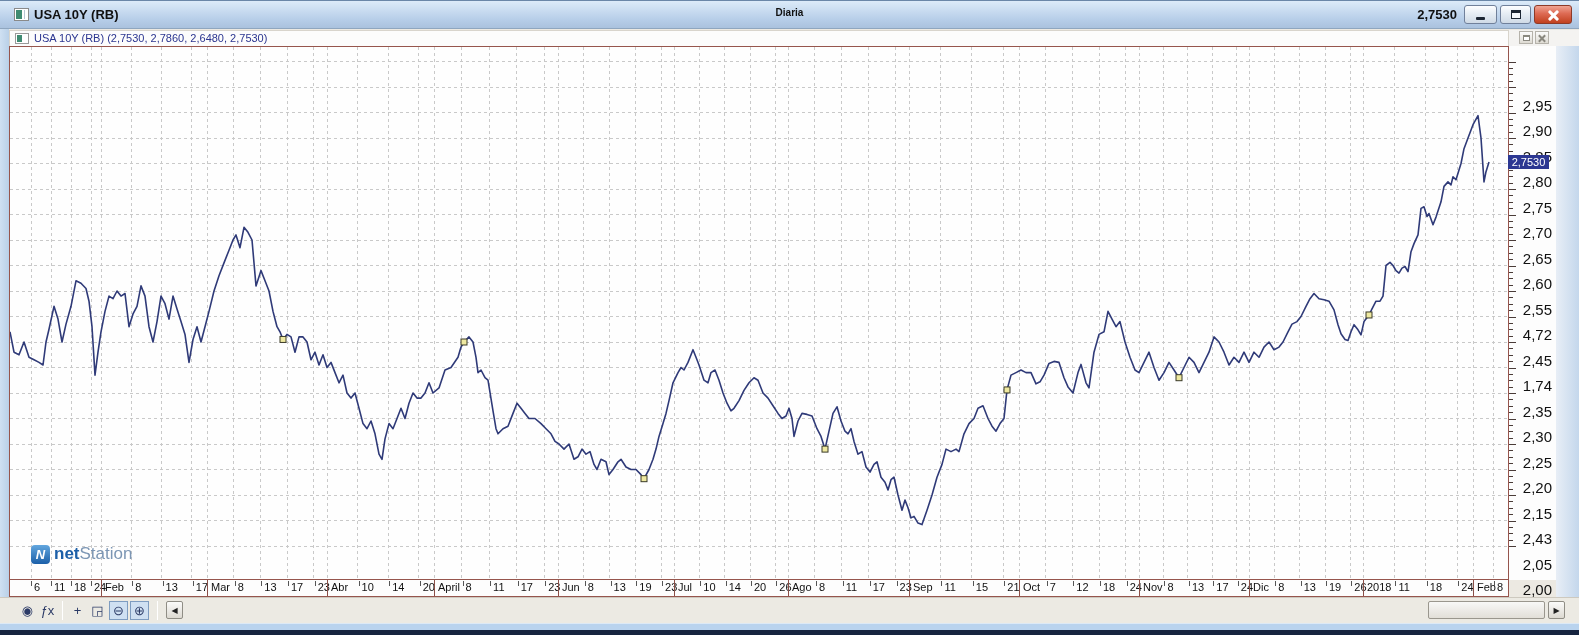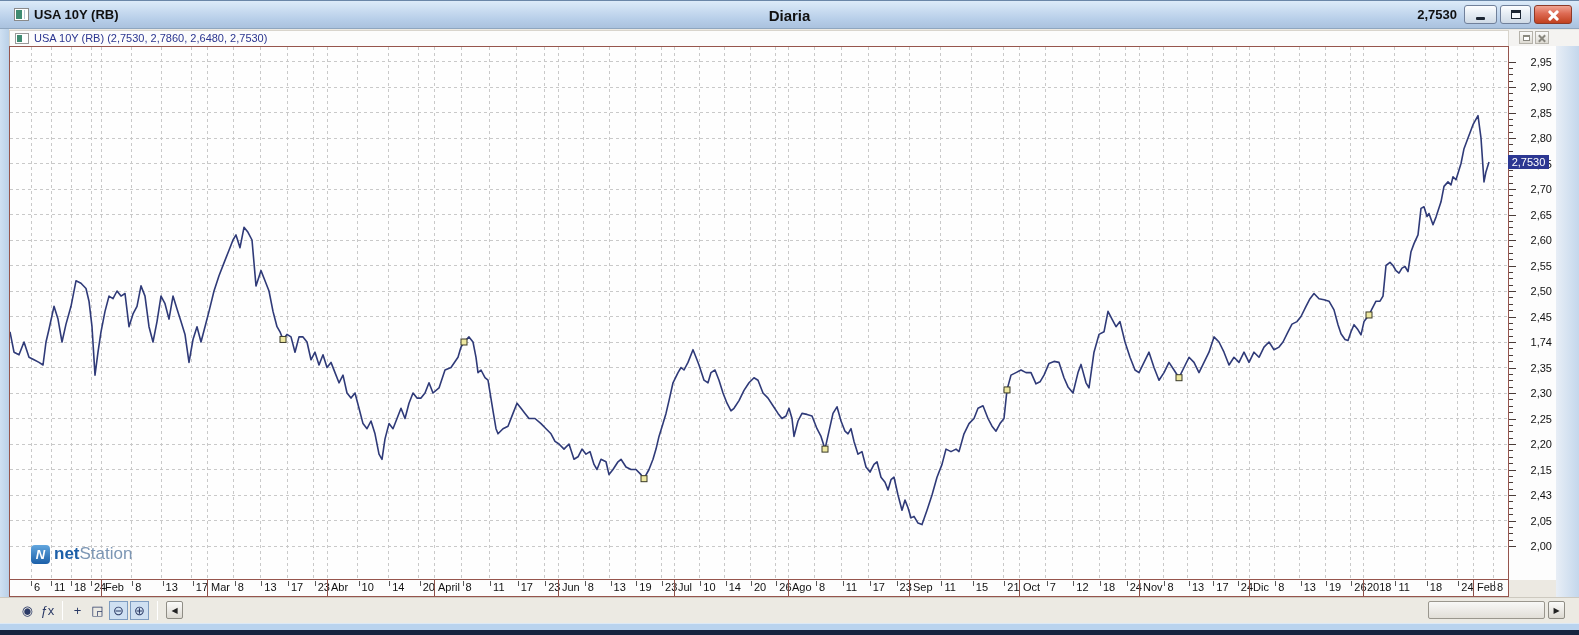--- a/index.html
+++ b/index.html
@@ -6,21 +6,21 @@
   *{box-sizing:border-box;}
   .screen{position:relative;width:1579px;height:635px;background:#ece9e2;overflow:hidden;
           font-family:"Liberation Sans",sans-serif;border-top:1px solid #6a87a8;}
   
   .titlebar{position:absolute;left:0;top:0;width:1579px;height:28px;
             background:linear-gradient(#dcebf9,#b6cde8 70%,#aac2de);border-bottom:1px solid #8fa6bf;}
   .app-icon{position:absolute;left:14px;top:7px;width:15px;height:13px;background:#fff;border:1px solid #8a8a8a;}
   .app-icon .half{position:absolute;left:1px;top:1px;width:6px;height:9px;background:#3f8b72;}
   .app-icon .line{position:absolute;left:9px;top:1px;width:1px;height:9px;background:#b9c6d4;}
   .title-left{position:absolute;left:34px;top:6px;font-size:13px;font-weight:bold;color:#101010;}
-  .title-center{position:absolute;left:0;right:0;top:6px;text-align:center;font-size:15px;font-weight:bold;color:#101010;}
+  .title-center{position:absolute;left:0;right:0;top:6px;text-align:center;font-size:10px;font-weight:bold;color:#101010;}
   .title-right{position:absolute;right:122px;top:6px;font-size:13px;font-weight:bold;color:#101010;}
   .winbtn{position:absolute;top:4px;height:19px;border:1px solid #70809a;border-radius:3px;
           background:linear-gradient(#fdfeff,#e6edf4 45%,#cfdae6);display:flex;align-items:center;justify-content:center;}
   .winbtn.min{left:1464px;width:33px;}
   .winbtn.max{left:1500px;width:31px;}
   .winbtn.close{left:1534px;width:38px;background:linear-gradient(#f0a493,#dd6a53 45%,#c1411f);border-color:#8d3a28;}
   .glyph-min{width:9px;height:3px;background:#1c2633;margin-top:8px;border-radius:1px;}
   .glyph-max{width:10px;height:9px;border:1px solid #1c2633;border-top-width:3px;background:#f4f8fc;}
   .glyph-x{position:relative;width:12px;height:12px;}
   .glyph-x i{position:absolute;left:5px;top:0;width:3px;height:13px;background:#fff;border-radius:1px;}
@@ -48,21 +48,21 @@
   .plot{position:absolute;left:9px;top:45px;width:1500px;height:534px;background:#fefefe;
         border:1px solid #96554d;}
   .plot svg{position:absolute;left:0;top:0;}
   .watermark{position:absolute;left:21px;top:497px;display:flex;align-items:center;}
   .wm-mark{width:19px;height:19px;border-radius:4px;background:linear-gradient(#62a6de,#1b5fa8);
            color:#fff;font-weight:bold;font-size:13px;display:flex;align-items:center;justify-content:center;font-style:italic;}
   .wm-net{margin-left:4px;font-size:17px;font-weight:bold;color:#1c5fa8;letter-spacing:0px;}
   .wm-station{font-size:17px;color:#7c96b4;}
   
   .yaxis{position:absolute;left:1509px;top:45px;width:47px;height:534px;background:#fdfdfd;}
-  .ylabel{position:absolute;left:0;width:43px;text-align:right;font-size:11px;color:#111;}
+  .ylabel{position:absolute;left:0;width:43px;text-align:right;font-size:15px;color:#111;margin-top:41px;}
   .ytick{position:absolute;left:0;height:1px;background:#4a3c38;}
   .price-tag{position:absolute;left:-1px;width:41px;height:14px;background:#2c3792;color:#fff;
              font-size:11px;text-align:center;line-height:14px;}
   
   .xaxis{position:absolute;left:9px;top:578px;width:1500px;height:18px;background:#fdfdfd;
          border:1px solid #96554d;}
   .xcell{position:absolute;top:0;height:16px;border-left:1px solid #8a4f47;}
   .xcell.first{border-left:none;}
   .mlabel{position:absolute;left:3px;top:1px;font-size:11px;color:#111;white-space:nowrap;}
   .dlabel{position:absolute;top:1px;font-size:11px;color:#111;}
@@ -270,21 +270,21 @@
       <div class="ylabel" style="top: 188px;">2,60</div>
       <div class="ytick" style="top: 219.5px; width: 7px;"></div>
       <div class="ytick" style="top: 213.125px; width: 4px;"></div>
       <div class="ytick" style="top: 206.75px; width: 4px;"></div>
       <div class="ytick" style="top: 200.375px; width: 4px;"></div>
       <div class="ylabel" style="top: 213.5px;">2,55</div>
       <div class="ytick" style="top: 245px; width: 7px;"></div>
       <div class="ytick" style="top: 238.625px; width: 4px;"></div>
       <div class="ytick" style="top: 232.25px; width: 4px;"></div>
       <div class="ytick" style="top: 225.875px; width: 4px;"></div>
-      <div class="ylabel" style="top: 239px;">2,50</div>
+      <div class="ylabel" style="top: 239px;">4,72</div>
       <div class="ytick" style="top: 270.5px; width: 7px;"></div>
       <div class="ytick" style="top: 264.125px; width: 4px;"></div>
       <div class="ytick" style="top: 257.75px; width: 4px;"></div>
       <div class="ytick" style="top: 251.375px; width: 4px;"></div>
       <div class="ylabel" style="top: 264.5px;">2,45</div>
       <div class="ytick" style="top: 296px; width: 7px;"></div>
       <div class="ytick" style="top: 289.625px; width: 4px;"></div>
       <div class="ytick" style="top: 283.25px; width: 4px;"></div>
       <div class="ytick" style="top: 276.875px; width: 4px;"></div>
       <div class="ylabel" style="top: 290px;">1,74</div>

